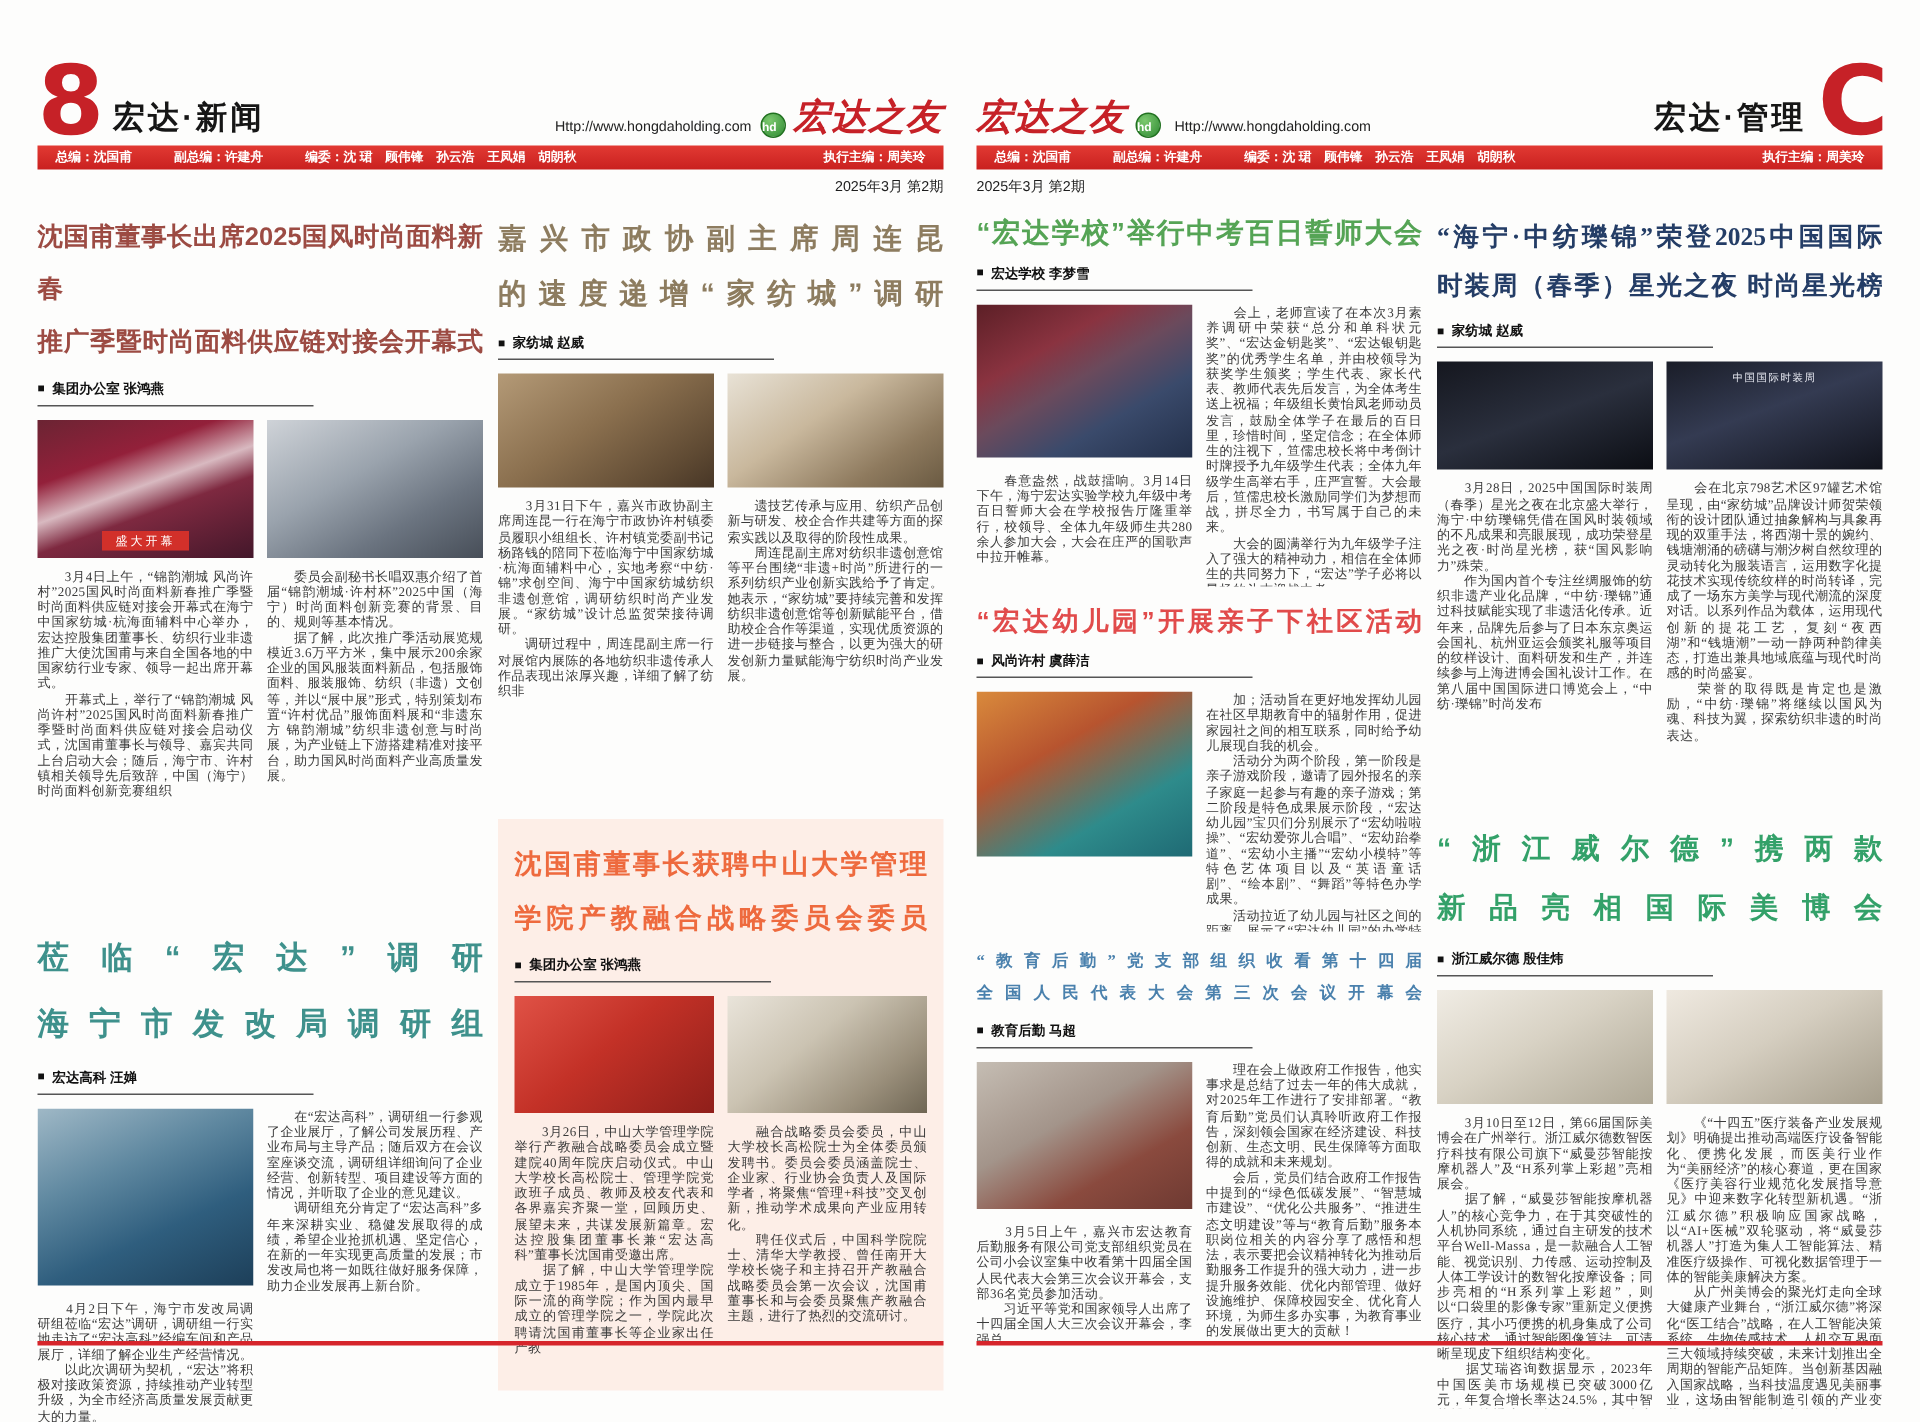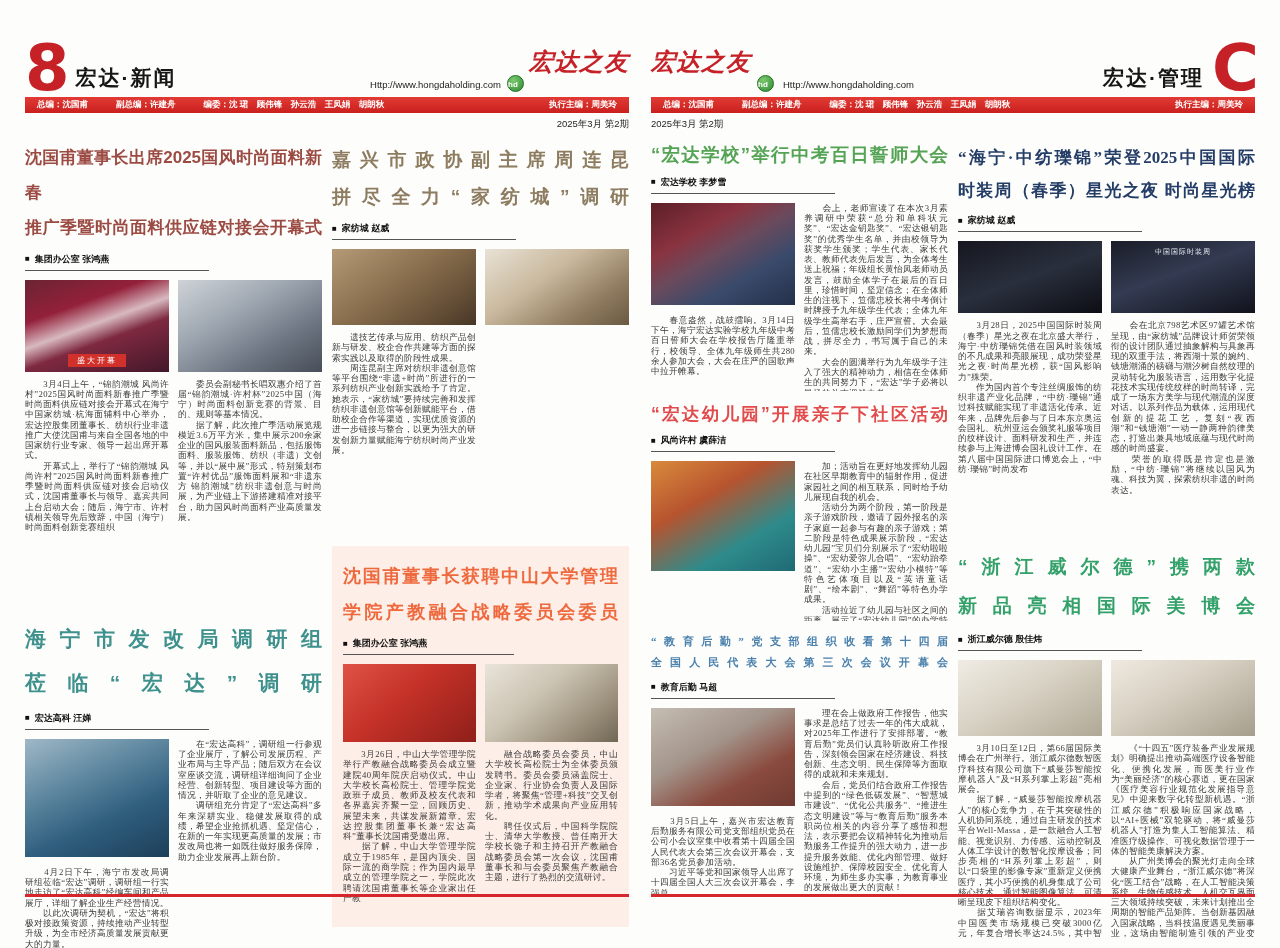--- a/index.html
+++ b/index.html
@@ -9,21 +9,21 @@
   .page-left  { left:25px; }
   .page-right { left:651px; }
 
   
   .head-top { display:flex; align-items:flex-end; height:56px; position:relative; }
   .pageno { font-family:"DejaVu Sans",sans-serif; font-weight:900; font-size:64px; line-height:.82; color:#c62127; letter-spacing:-4px; }
   .section-title { font-size:21px; font-weight:bold; color:#161616; margin:0 0 2px 10px; letter-spacing:2px; }
   .head-spacer { flex:1; }
   .site { font-size:9.5px; color:#222; margin:0 6px 4px 0; }
   .badge { display:inline-block; width:17px; height:17px; border-radius:50%; background:radial-gradient(circle at 35% 30%,#7cc96f,#2f8a33); color:#fff; font-size:8px; font-weight:bold; text-align:left; line-height:17px; margin:0 5px 2px 0; border:1px solid #20701f; }
-  .brand { font-family:"Liberation Serif",serif; font-style:italic; font-weight:900; font-size:24px; color:#c62127; letter-spacing:1px; margin-bottom:16px; }
+  .brand { font-family:"Liberation Serif",serif; font-style:italic; font-weight:900; font-size:24px; color:#c62127; letter-spacing:1px; margin-bottom:0; }
   .red-bar { margin-top:3px; background:linear-gradient(#e23a33,#c9201f); color:#fff; display:flex; align-items:center; gap:28px; font-size:8.5px; font-weight:bold; padding:3px 12px; height:16px; }
   .red-bar .exec { margin-left:auto; }
   .issue { font-size:9.5px; color:#1d1d1d; margin-top:5px; }
   .issue-right { text-align:right; }
   .issue-left { text-align:left; }
 
   
   .page-body { display:flex; gap:10px; margin-top:10px; }
   .col { width:297px; }
 
@@ -121,22 +121,22 @@
           <div class="cols" style="height:228px">
             <div class="tcol">　　3月4日上午，“锦韵潮城 风尚许村”2025国风时尚面料新春推广季暨时尚面料供应链对接会开幕式在海宁中国家纺城·杭海面辅料中心举办，宏达控股集团董事长、纺织行业非遗推广大使沈国甫与来自全国各地的中国家纺行业专家、领导一起出席开幕式。
 　　开幕式上，举行了“锦韵潮城 风尚许村”2025国风时尚面料新春推广季暨时尚面料供应链对接会启动仪式，沈国甫董事长与领导、嘉宾共同上台启动大会；随后，海宁市、许村镇相关领导先后致辞，中国（海宁）时尚面料创新竞赛组织</div>
             <div class="tcol">　　委员会副秘书长唱双惠介绍了首届“锦韵潮城·许村杯”2025中国（海宁）时尚面料创新竞赛的背景、目的、规则等基本情况。
 　　据了解，此次推广季活动展览规模近3.6万平方米，集中展示200余家企业的国风服装面料新品，包括服饰面料、服装服饰、纺织（非遗）文创等，并以“展中展”形式，特别策划布置“许村优品”服饰面料展和“非遗东方 锦韵潮城”纺织非遗创意与时尚展，为产业链上下游搭建精准对接平台，助力国风时尚面料产业高质量发展。</div>
           </div>
         </article>
 
         <article>
           <h2 class="hl hl-a3">
-            <span>海宁市发改局调研组</span>
-              <span>莅临“宏达”调研</span>
+            <span>莅临“宏达”调研</span>
+              <span>海宁市发改局调研组</span>
           </h2>
           <div class="byline">
             <span class="bl-marker">■</span>
             <span>宏达高科 汪婵</span>
           </div>
           <div class="cols" style="height:232px">
             <div class="stack">
               <div class="ph pA3" style="height:118px;flex:none"></div>
               <div class="t">　　4月2日下午，海宁市发改局调研组莅临“宏达”调研，调研组一行实地走访了“宏达高科”经编车间和产品展厅，详细了解企业生产经营情况。
 　　以此次调研为契机，“宏达”将积极对接政策资源，持续推动产业转型升级，为全市经济高质量发展贡献更大的力量。</div>
@@ -144,31 +144,33 @@
             <div class="tcol">　　在“宏达高科”，调研组一行参观了企业展厅，了解公司发展历程、产业布局与主导产品；随后双方在会议室座谈交流，调研组详细询问了企业经营、创新转型、项目建设等方面的情况，并听取了企业的意见建议。
 　　调研组充分肯定了“宏达高科”多年来深耕实业、稳健发展取得的成绩，希望企业抢抓机遇、坚定信心，在新的一年实现更高质量的发展；市发改局也将一如既往做好服务保障，助力企业发展再上新台阶。</div>
           </div>
         </article>
       </div>
 
       <div class="col">
         <article class="mb">
           <h2 class="hl hl-a2">
             <span>嘉兴市政协副主席周连昆</span>
-              <span>拼尽全力“家纺城”调研</span>
+              <span>的速度递增“家纺城”调研</span>
           </h2>
           <div class="byline">
             <span class="bl-marker">■</span>
             <span>家纺城 赵威</span>
           </div>
           <div class="ph-row">
             <div class="ph pA2a" style="height:76px"></div>
             <div class="ph pA2b" style="height:76px"></div>
           </div>
           <div class="cols" style="height:204px">
+            <div class="tcol">　　3月31日下午，嘉兴市政协副主席周连昆一行在海宁市政协许村镇委员履职小组组长、许村镇党委副书记杨路钱的陪同下莅临海宁中国家纺城·杭海面辅料中心，实地考察“中纺· 锦”求创空间、海宁中国家纺城纺织非遗创意馆，调研纺织时尚产业发展。“家纺城”设计总监贺荣接待调研。
+　　调研过程中，周连昆副主席一行对展馆内展陈的各地纺织非遗传承人作品表现出浓厚兴趣，详细了解了纺织非</div>
             <div class="tcol">　　遗技艺传承与应用、纺织产品创新与研发、校企合作共建等方面的探索实践以及取得的阶段性成果。
 　　周连昆副主席对纺织非遗创意馆等平台围绕“非遗+时尚”所进行的一系列纺织产业创新实践给予了肯定。她表示，“家纺城”要持续完善和发挥纺织非遗创意馆等创新赋能平台，借助校企合作等渠道，实现优质资源的进一步链接与整合，以更为强大的研发创新力量赋能海宁纺织时尚产业发展。</div>
           </div>
         </article>
 
         <article class="pink-box">
           <h2 class="hl hl-a4">
             <span>沈国甫董事长获聘中山大学管理</span>
               <span>学院产教融合战略委员会委员</span>
           </h2>

